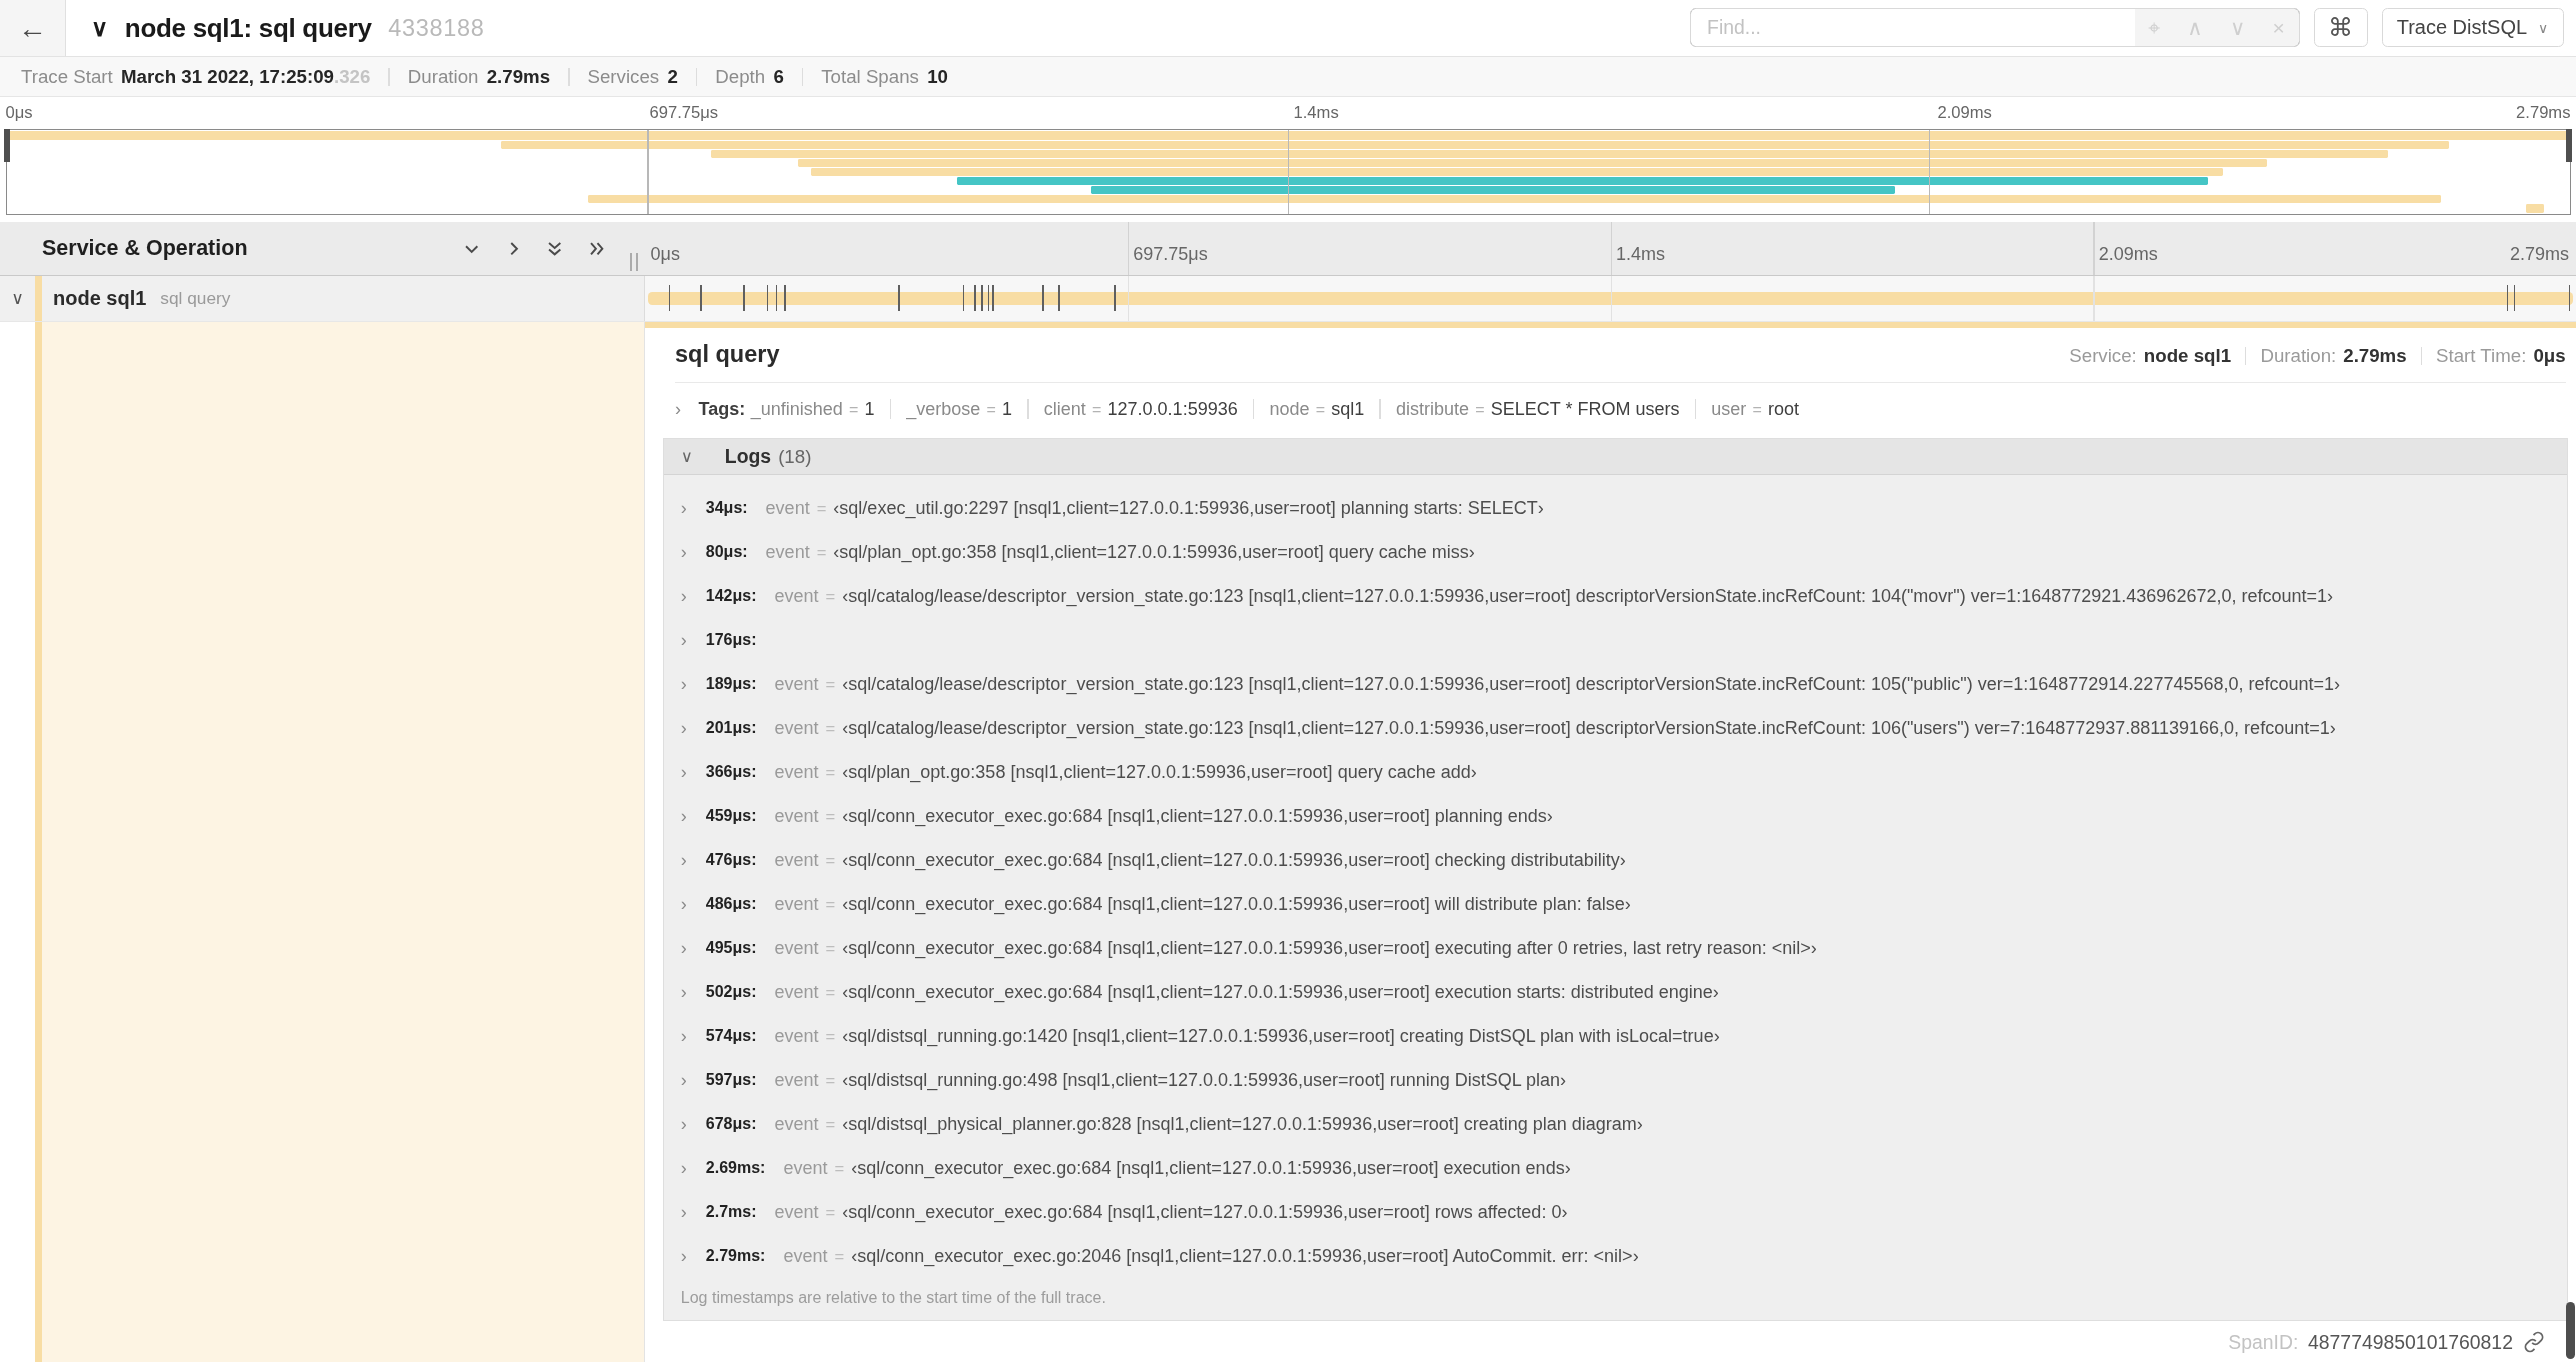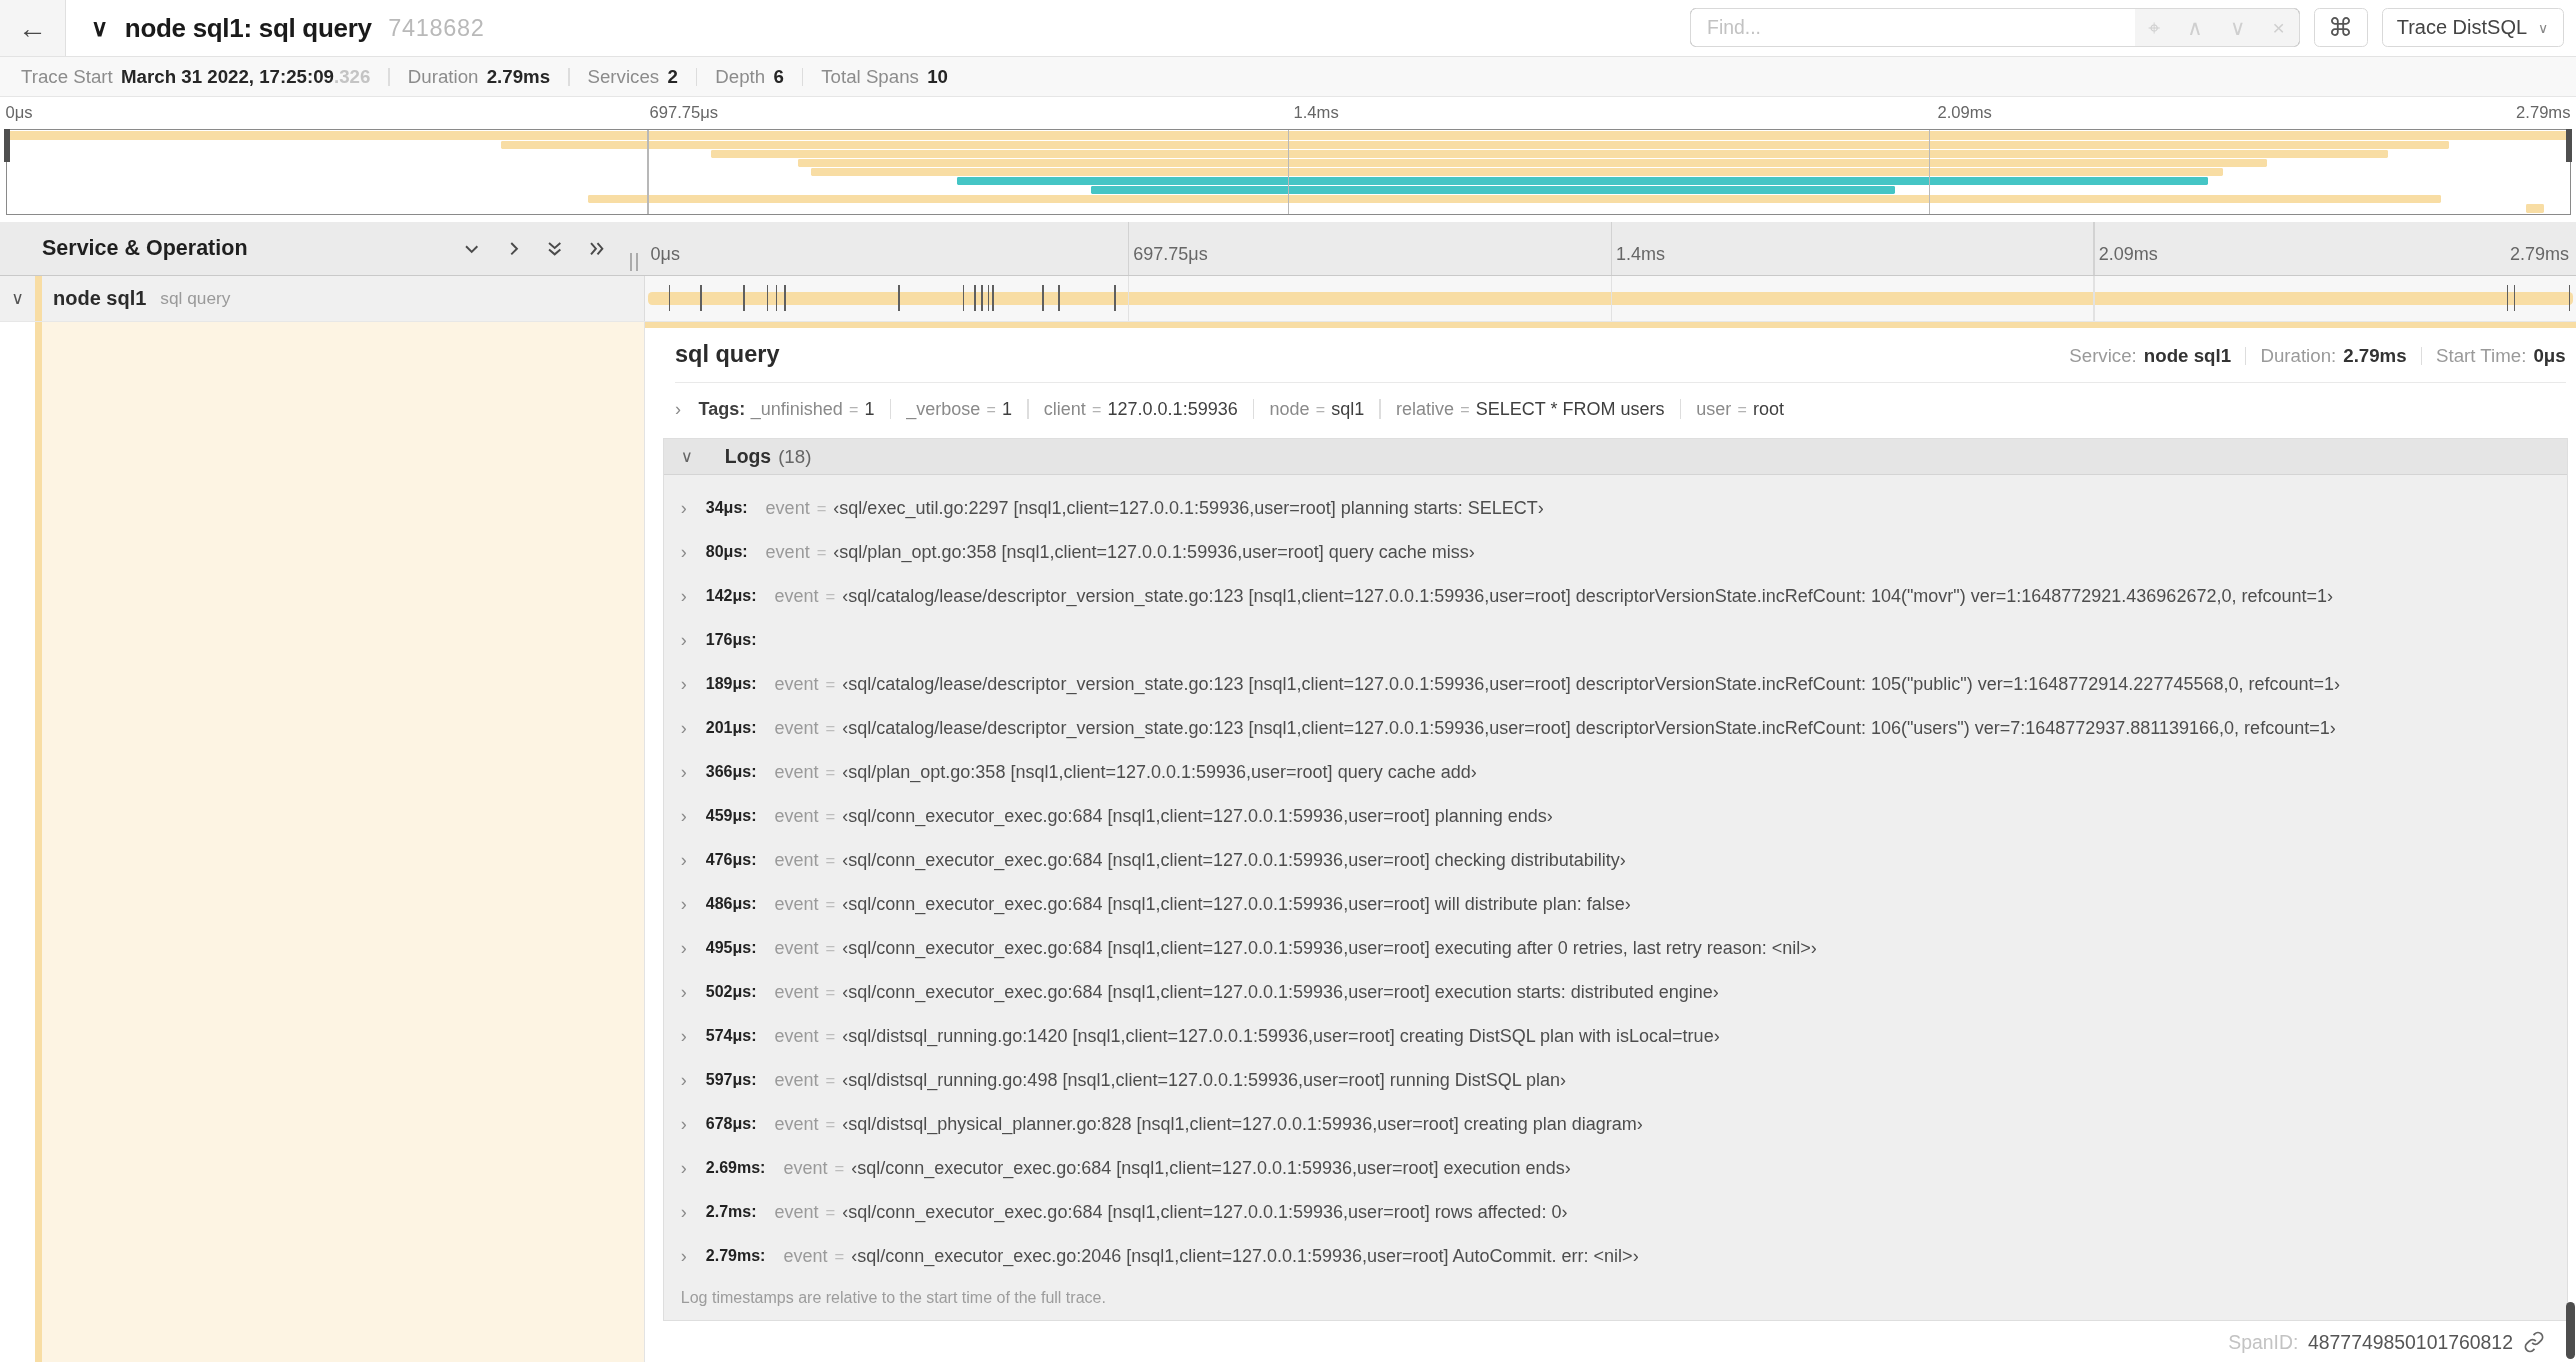--- a/index.html
+++ b/index.html
@@ -134,21 +134,21 @@
 </head>
 <body>
 
 <div class="header">
   <div class="back-box">
     <span>←</span>
   </div>
   <div class="title-wrap">
     <span class="collapse-chev">∨</span>
     <span class="page-title">node sql1: sql query</span>
-    <span class="trace-id">7418682</span>
+    <span class="trace-id">4338188</span>
   </div>
   <div class="header-right">
     <div class="findbox">
       <input class="find-input" type="text" placeholder="Find..." style="">
       <div class="find-controls">
         <span>⌖</span>
         <span>∧</span>
         <span>∨</span>
         <span>×</span>
       </div>
@@ -316,21 +316,21 @@
       <span class="tags-lbl">Tags:</span>
       <span id="tags-list" style="display:flex;align-items:flex-start">
           <span><span class="tag-key">_unfinished</span><span class="tag-eq">=</span><span class="tag-val">1</span></span>
           <i class="tag-sep" style="display: inline-block;"></i>
           <span><span class="tag-key">_verbose</span><span class="tag-eq">=</span><span class="tag-val">1</span></span>
           <i class="tag-sep" style="display: inline-block;"></i>
           <span><span class="tag-key">client</span><span class="tag-eq">=</span><span class="tag-val">127.0.0.1:59936</span></span>
           <i class="tag-sep" style="display: inline-block;"></i>
           <span><span class="tag-key">node</span><span class="tag-eq">=</span><span class="tag-val">sql1</span></span>
           <i class="tag-sep" style="display: inline-block;"></i>
-          <span><span class="tag-key">relative</span><span class="tag-eq">=</span><span class="tag-val">SELECT * FROM users</span></span>
+          <span><span class="tag-key">distribute</span><span class="tag-eq">=</span><span class="tag-val">SELECT * FROM users</span></span>
           <i class="tag-sep" style="display: inline-block;"></i>
           <span><span class="tag-key">user</span><span class="tag-eq">=</span><span class="tag-val">root</span></span>
         </span>
     </div>
 
     <div class="logs-block">
       <div class="logs-header">
         <span class="logs-chev">∨</span>
         <span class="logs-lbl">Logs</span>
         <span class="logs-count">(18)</span>

